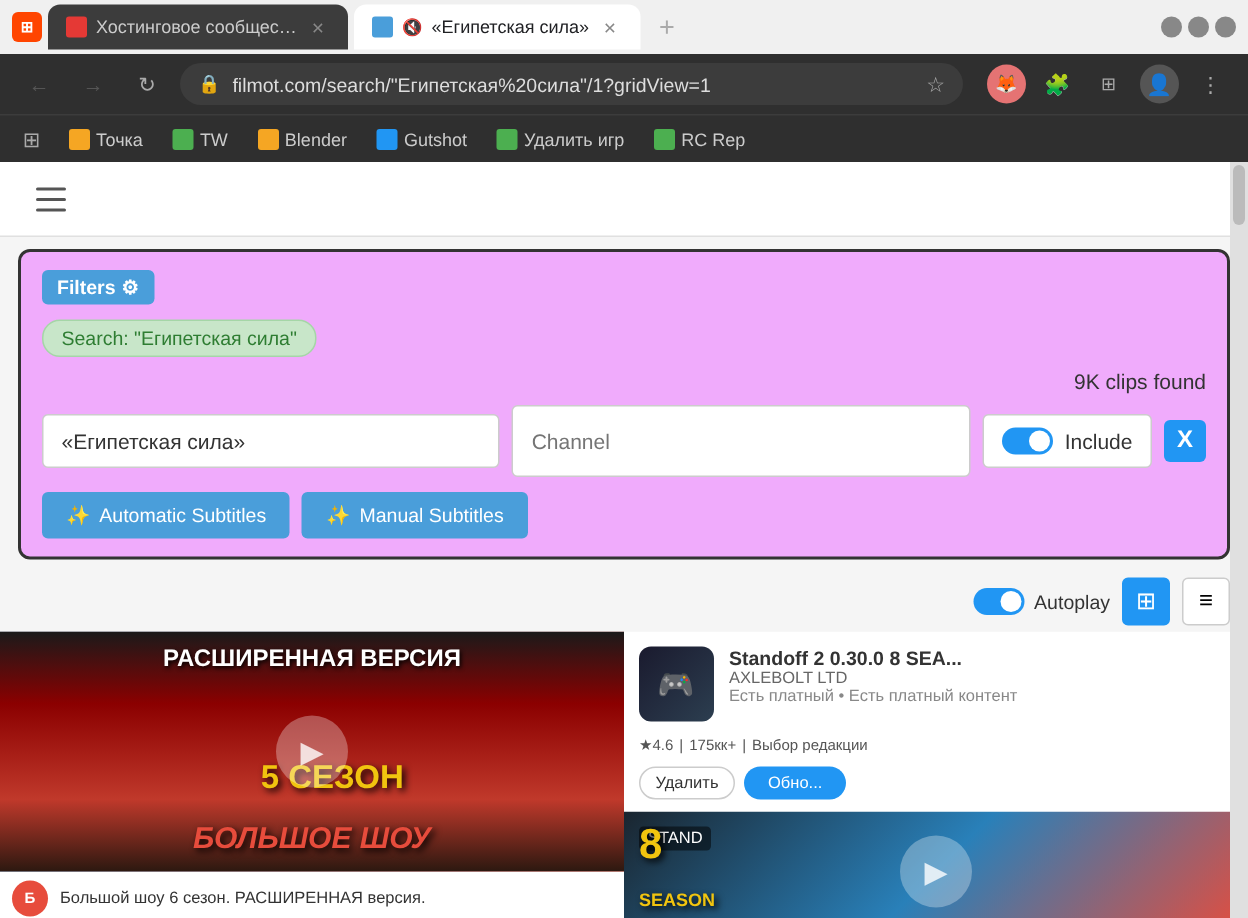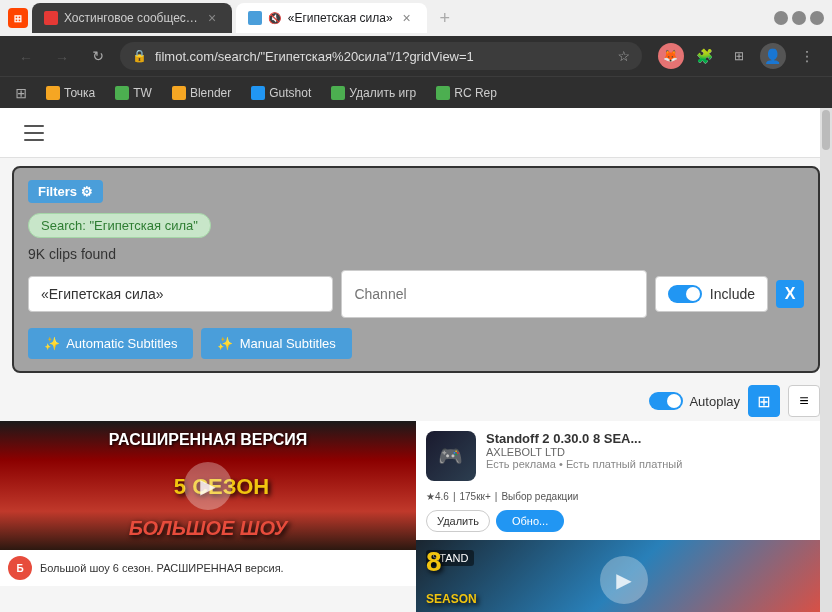--- a/index.html
+++ b/index.html
@@ -200,21 +200,21 @@
       gap: 5px;
       cursor: pointer;
     }
     .hamburger-line {
       width: 20px; height: 2px; background: #555;
       border-radius: 1px;
     }
 
     
     .filter-panel {
-      background: #a3a3a3;
+      background: #f0abfc;
       margin: 8px 12px;
       border: 2px solid #333;
       border-radius: 8px;
       padding: 12px 14px;
     }
 
     .filters-header {
       display: flex; align-items: center; gap: 6px;
       margin-bottom: 10px;
     }
@@ -235,20 +235,21 @@
       padding: 4px 12px;
       font-size: 13px;
       color: #2e7d32;
       display: inline-block;
     }
 
     .clips-count {
       font-size: 14px;
       color: #333;
       margin: 8px 0;
+      text-align: right;
     }
 
     .search-row {
       display: flex;
       align-items: center;
       gap: 8px;
       margin-bottom: 10px;
     }
 
     .search-input {
@@ -372,21 +373,21 @@
     }
 
     .video-card {
       position: relative;
       overflow: hidden;
     }
 
     .video-thumb-left {
       background: linear-gradient(135deg, #1a1a2e 0%, #16213e 30%, #c0392b 100%);
       width: 100%;
-      height: 129px;
+      height: 160px;
       position: relative;
       overflow: hidden;
     }
 
     .play-btn-overlay {
       position: absolute;
       top: 50%; left: 50%;
       transform: translate(-50%, -50%);
       width: 48px; height: 48px;
       background: rgba(255,255,255,0.3);
@@ -653,21 +654,21 @@
         <span class="video-title">Большой шоу 6 сезон. РАСШИРЕННАЯ версия.</span>
       </div>
     </div>
 
     <div class="video-card app-card">
       <div class="app-card-header">
         <div class="app-icon">🎮</div>
         <div class="app-info">
           <div class="app-name">Standoff 2 0.30.0 8 SEA...</div>
           <div class="app-dev">AXLEBOLT LTD</div>
-          <div class="app-desc">Есть реклама • Есть платный платный</div>
+          <div class="app-desc">Есть платный • Есть платный контент</div>
         </div>
       </div>
       <div class="app-buttons">
         <div style="display:flex;align-items:center;gap:4px;font-size:10px;color:#555;">
           <span>★4.6</span>
           <span>|</span>
           <span>175кк+</span>
           <span>|</span>
           <span>Выбор редакции</span>
         </div>

